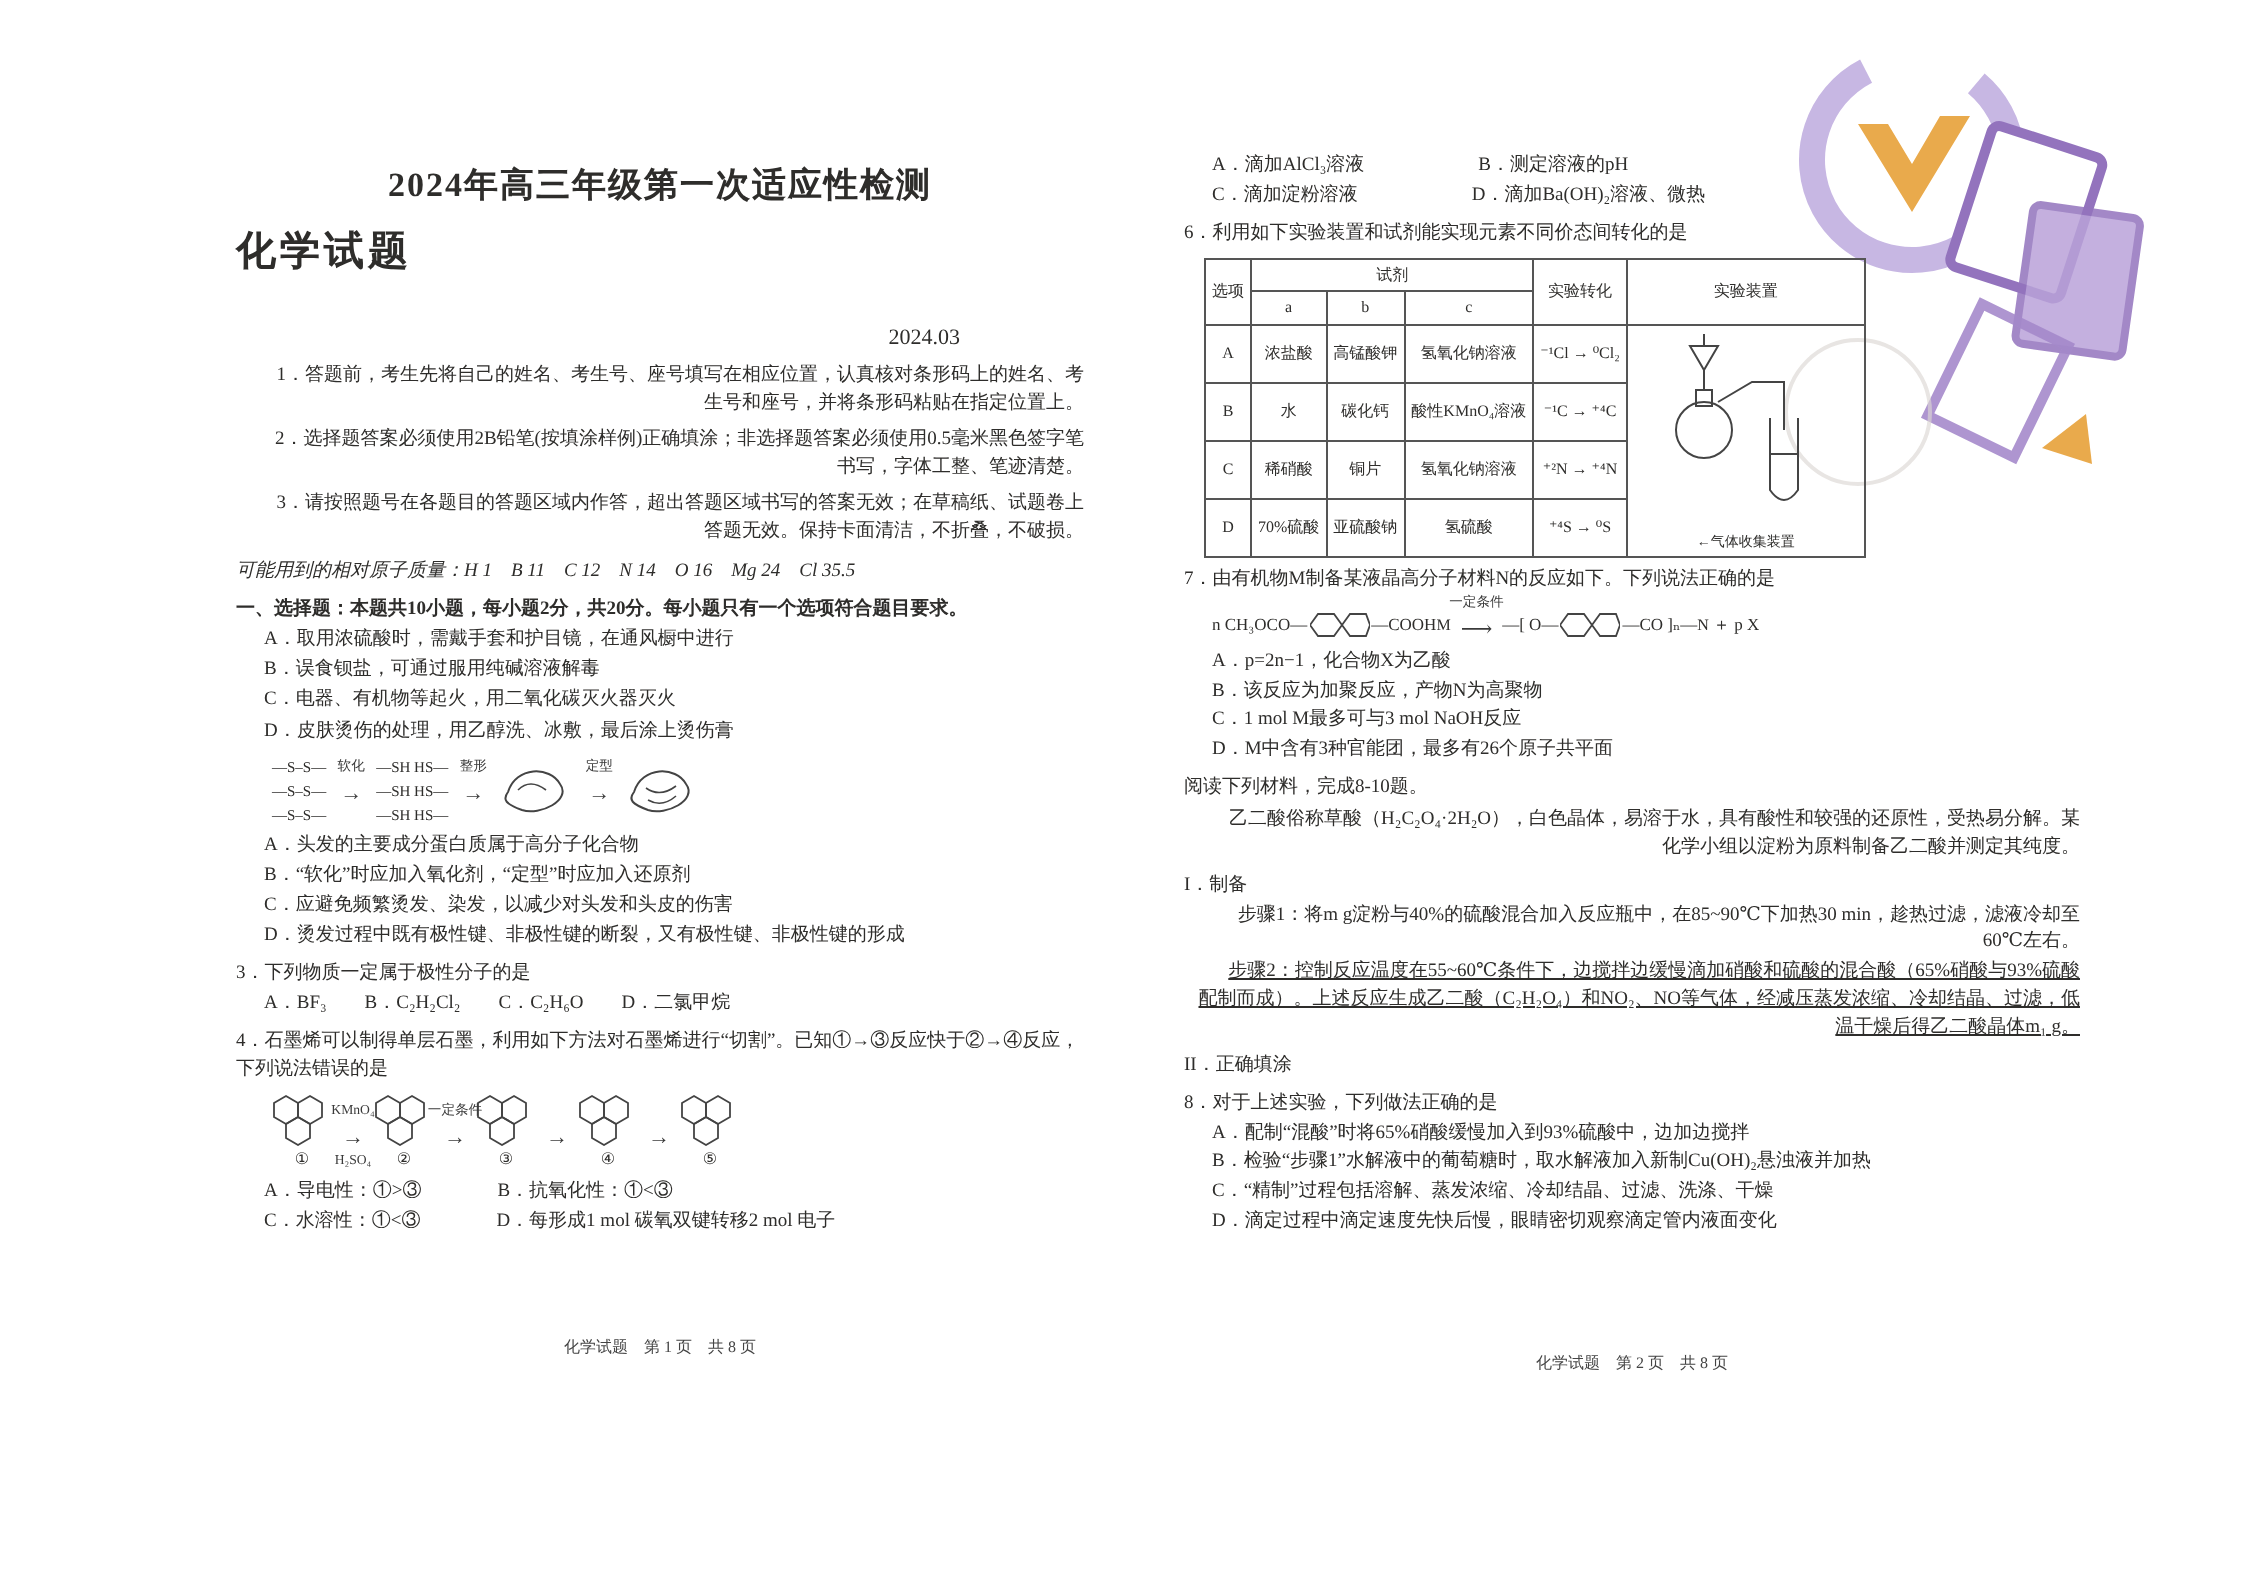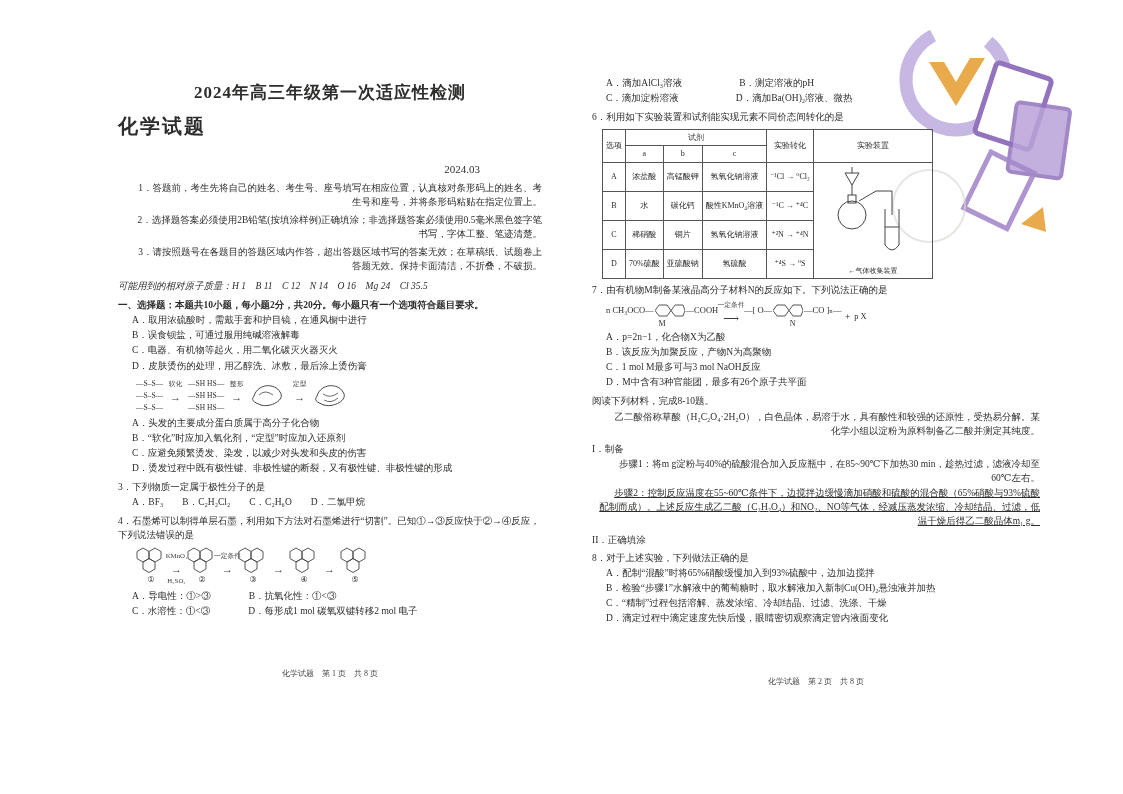--- a/index.html
+++ b/index.html
@@ -36,21 +36,21 @@
   .struct{display:flex;flex-direction:column;align-items:center;gap:0px;}
   .struct .cap{font-size:8px;margin-top:1px;}
   
   table.exp{border-collapse:collapse;margin:4px 0 2px 10px;font-size:8px;text-align:center;}
   table.exp th,table.exp td{border:1px solid #555;padding:2px 3px;font-weight:normal;}
   table.exp th{font-weight:normal;}
   .apparatus-cell{width:112px;}
   .apparatus-label{font-size:7px;margin-top:1px;}
   
   .equation{display:flex;align-items:center;gap:2px;margin:5px 0 2px 14px;font-size:8.5px;flex-wrap:nowrap;}
-  .eq-sub{display:flex;flex-direction:column;align-items:center;}
+  .eq-sub{display:flex;flex-direction:row;align-items:center;}
   .eq-sub .cap{font-size:8px;}
   
   .footer{position:absolute;font-size:8px;color:#444;}
   .footer-left{left:118px;top:668px;width:424px;text-align:center;}
   .footer-right{left:592px;top:676px;width:448px;text-align:center;}
   
   .brand{position:absolute;right:22px;top:10px;opacity:.92;}
 </style>
 </head>
 <body>

